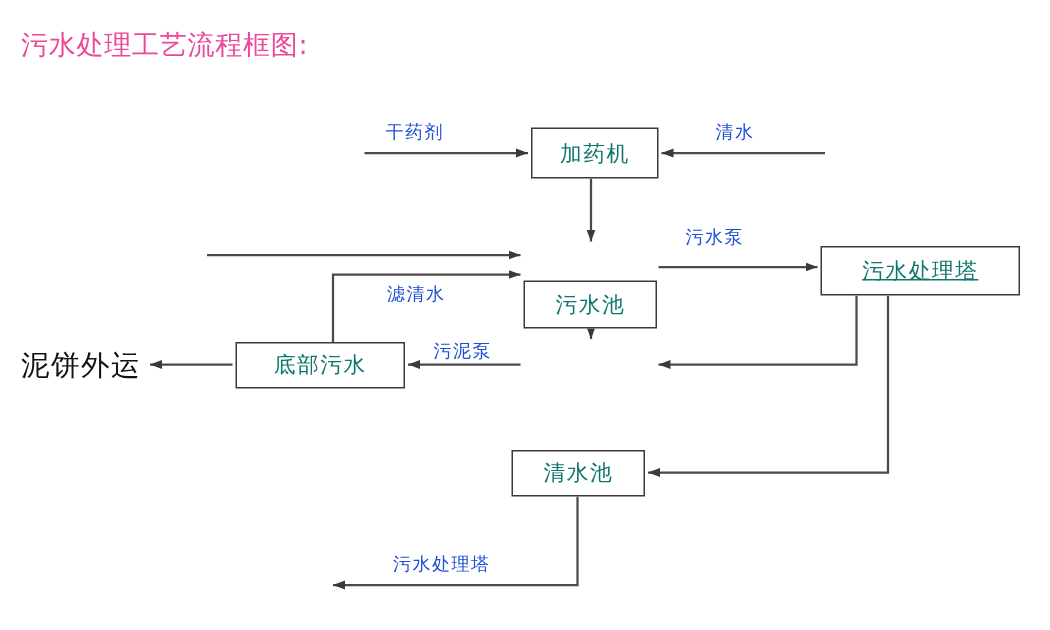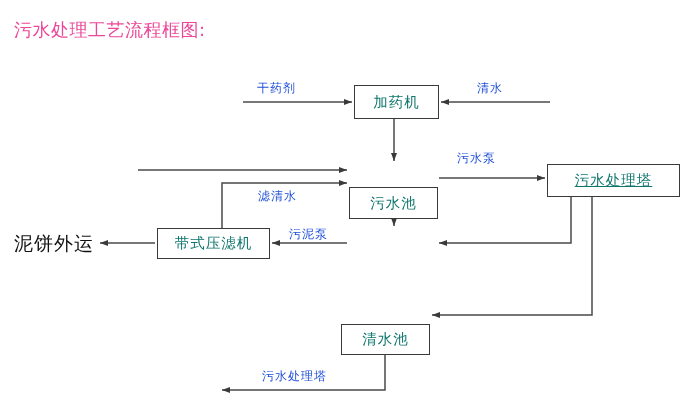--- a/index.html
+++ b/index.html
@@ -111,25 +111,25 @@
 
   <div class="node" style="left:349px; top:163px; width:89px; height:32px;margin-top:24px;">
     <span>污水池</span>
   </div>
 
   <div class="node" style="left:547px; top:164px; width:133px; height:33px;text-decoration:underline;">
     <span>污水处理塔</span>
   </div>
 
   <div class="node" style="left:157px; top:228px; width:113px; height:31px;">
-    <span>带式压滤机</span>
+    <span>底部污水</span>
   </div>
 
 
-  <div class="node" style="left:341px; top:300px; width:89px; height:31px;margin-top:24px;">
+  <div class="node" style="left:341px; top:300px; width:89px; height:31px;">
     <span>清水池</span>
   </div>
 
   <div class="edge-label" style="left:257px; top:80px;">干药剂</div>
   <div class="edge-label" style="left:477px; top:80px;">清水</div>
   <div class="edge-label" style="left:457px; top:150px;">污水泵</div>
   <div class="edge-label" style="left:258px; top:188px;">滤清水</div>
   <div class="edge-label" style="left:289px; top:226px;">污泥泵</div>
   <div class="edge-label" style="left:262px; top:368px;">污水处理塔</div>
 

